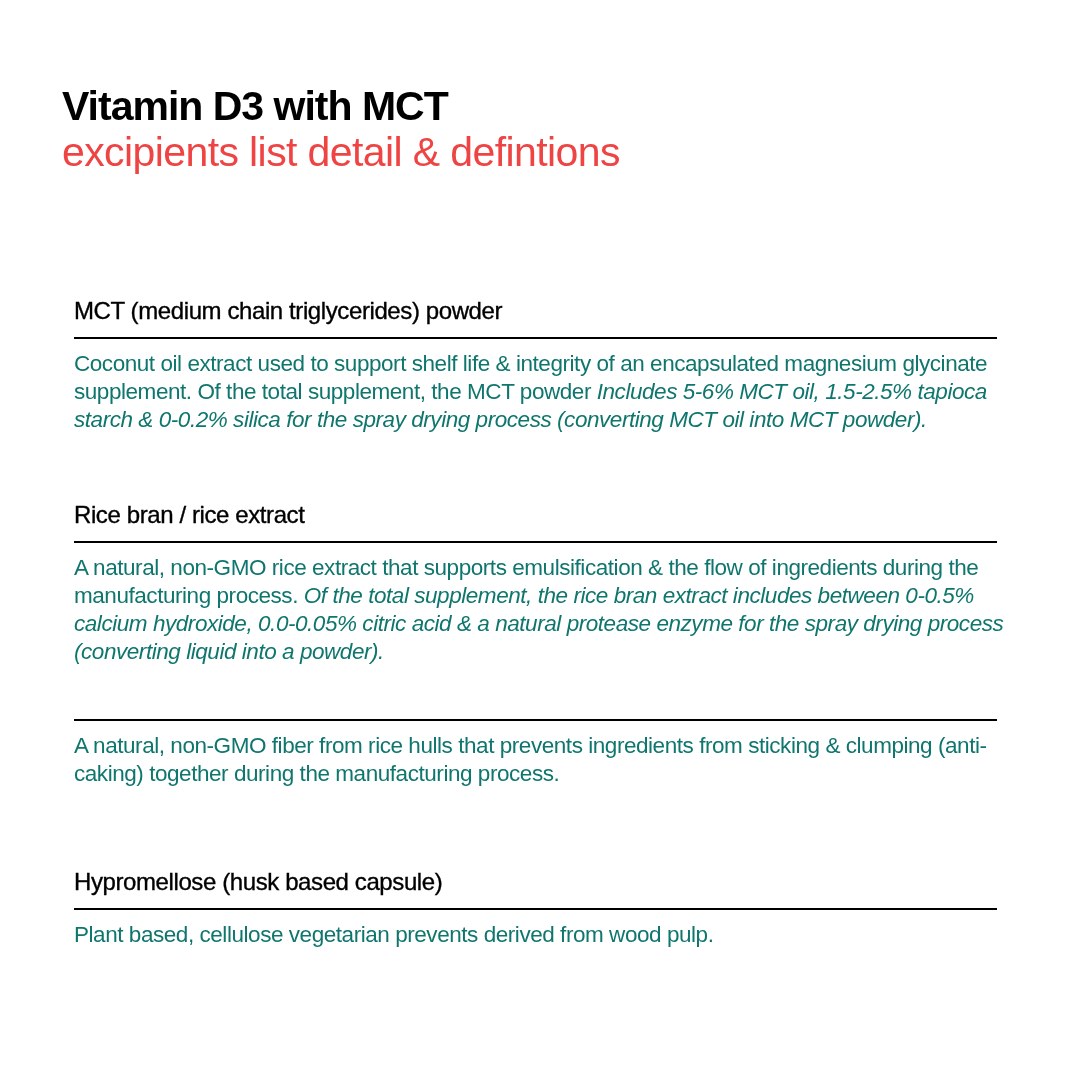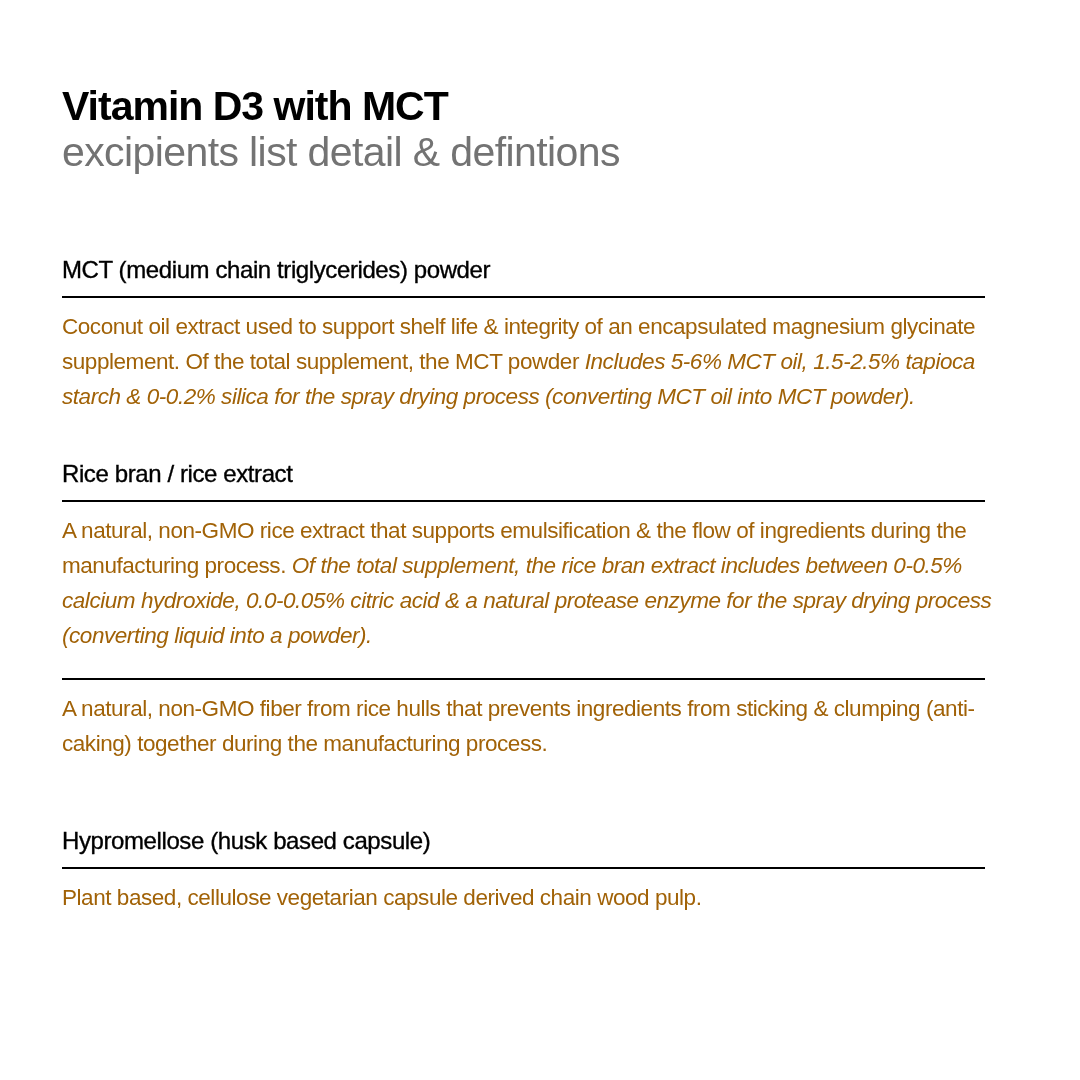--- a/index.html
+++ b/index.html
@@ -36,48 +36,49 @@
     .subtitle {
       position: absolute;
       left: 0;
       top: 128px;
       margin: 0;
       font-size: 41px;
       font-weight: 400;
       letter-spacing: -0.6px;
       line-height: 48px;
       white-space: nowrap;
-      color: #737373;
+      color: #ef4444;
     }
     .section {
       position: absolute;
-      left: 0;
+      left: 12px;
       width: 924px;
+      margin-top: 41px;
     }
     .section-heading {
       margin: 0;
       font-size: 24px;
       font-weight: 400;
       letter-spacing: -0.4px;
       line-height: 28px;
       white-space: nowrap;
       -webkit-text-stroke: 0.35px #000;
     }
     .divider {
       height: 2px;
       background: #000;
       margin-top: 12px;
       width: 923px;
     }
     .section-body {
       margin: 11px 0 0 0;
       font-size: 22.5px;
-      line-height: 35px;
+      line-height: 28px;
       letter-spacing: -0.45px;
-      color: #a16207;
+      color: #0f766e;
       width: 960px;
     }
     .section-body em {
       font-style: italic;
     }
   </style>
 </head>
 <body>
 
 <div class="page">
@@ -98,16 +99,16 @@
   </div>
 
   <div class="section" style="top:666px;">
     <div class="divider"></div>
     <p class="section-body"><span>A natural, non-GMO fiber from rice hulls that prevents ingredients from sticking &amp; clumping (anti-caking) together during the manufacturing process.</span><em></em></p>
   </div>
 
   <div class="section" style="top:827px;">
     <h3 class="section-heading">Hypromellose (husk based capsule)</h3>
     <div class="divider"></div>
-    <p class="section-body"><span>Plant based, cellulose vegetarian capsule derived chain wood pulp.</span><em></em></p>
+    <p class="section-body"><span>Plant based, cellulose vegetarian prevents derived from wood pulp.</span><em></em></p>
   </div>
 
 </div>
 
 </body></html>

